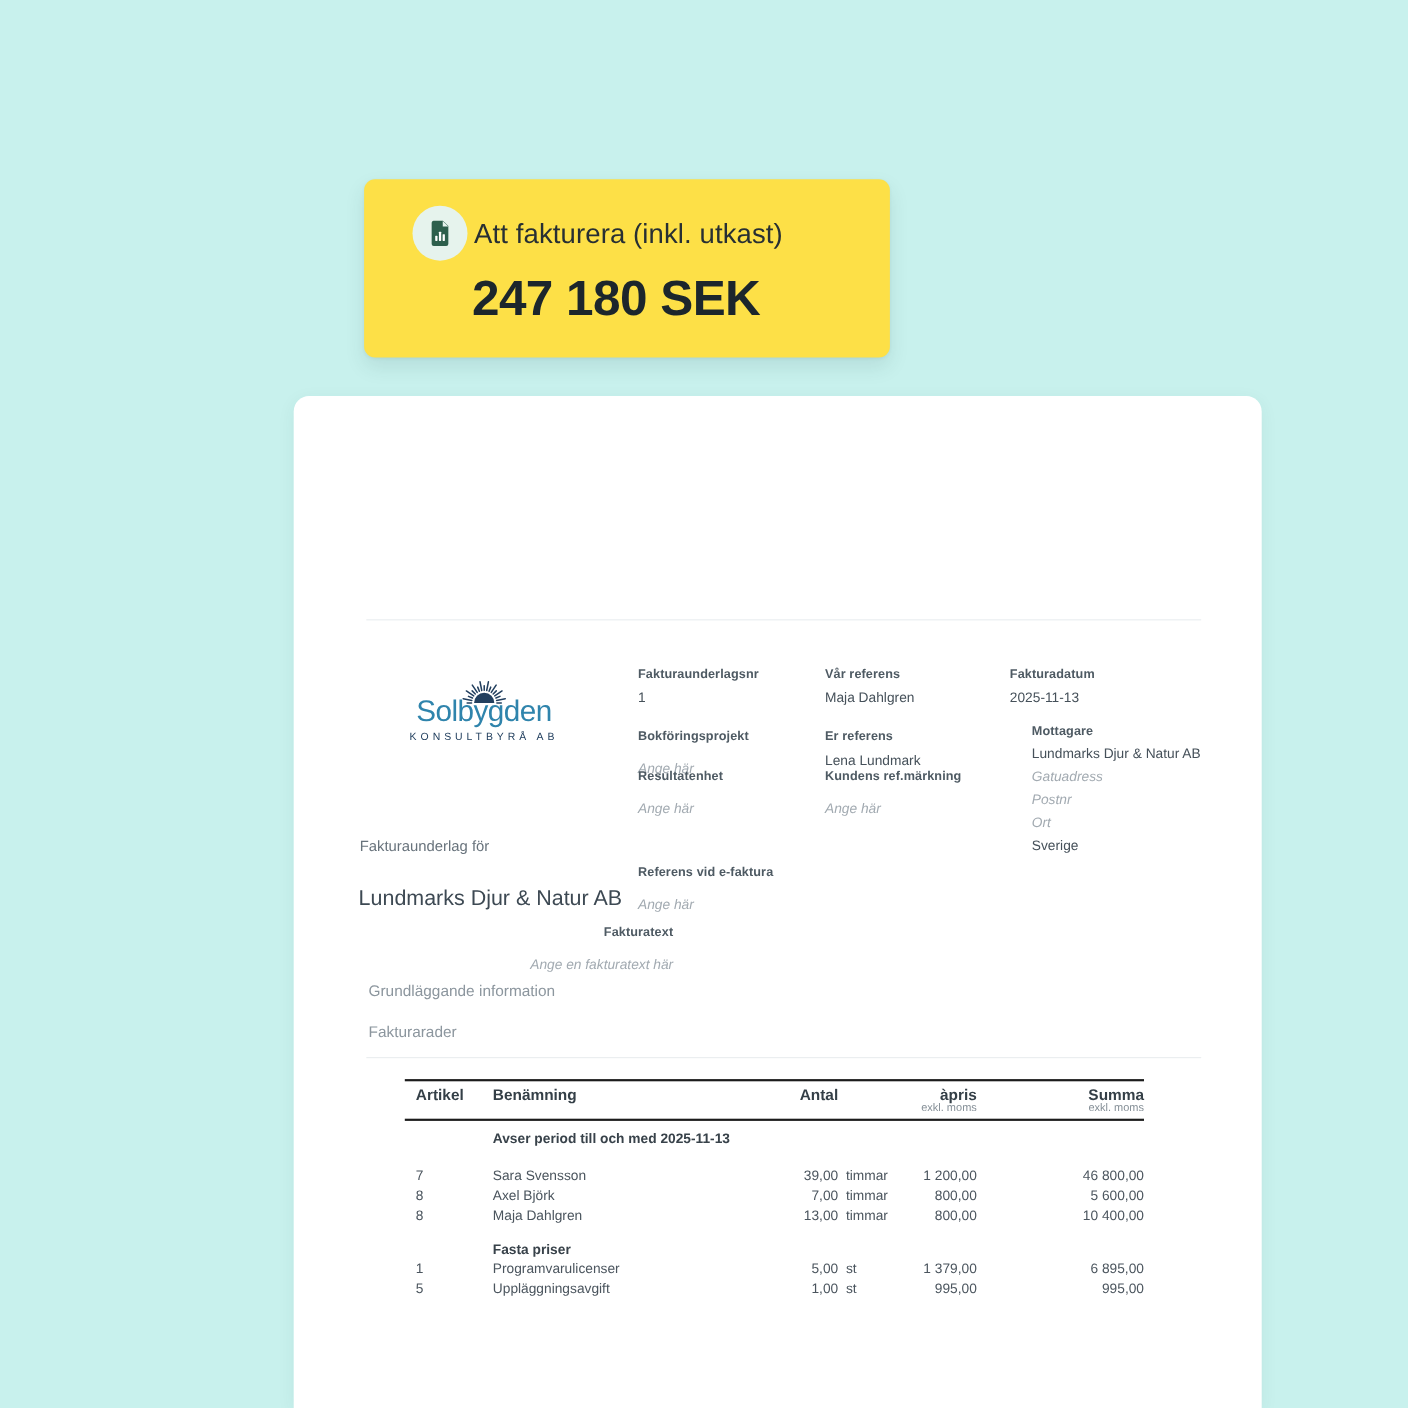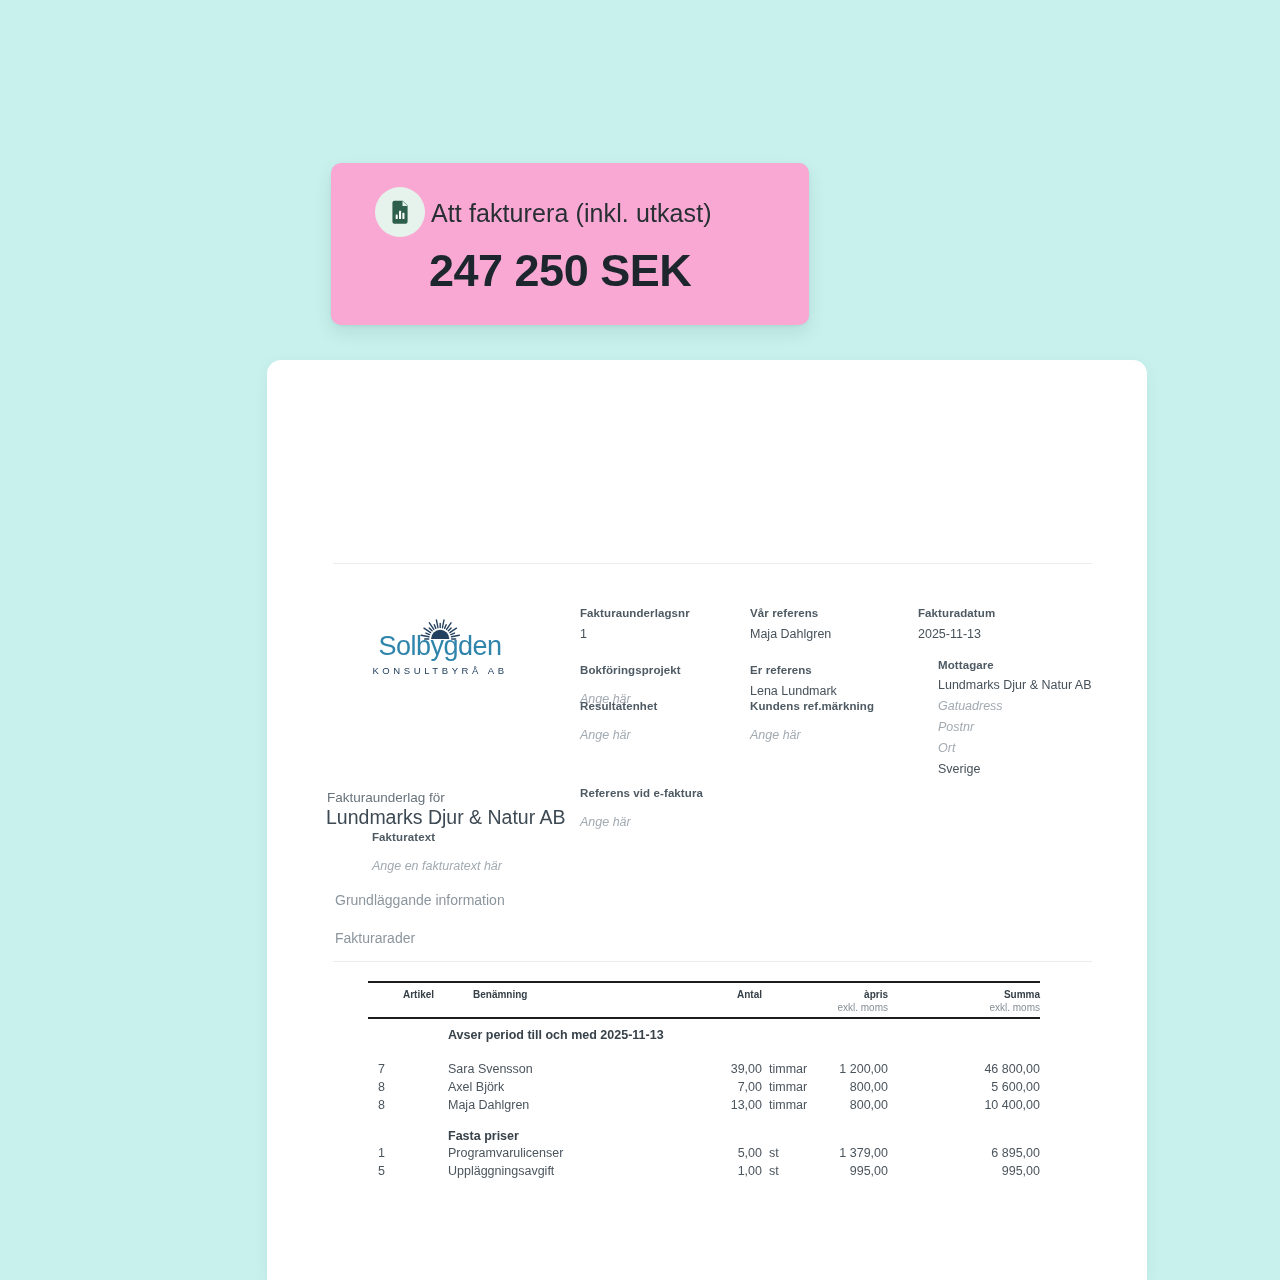--- a/index.html
+++ b/index.html
@@ -7,21 +7,21 @@
   body {
     background:#c8f1ed;
     font-family:"Liberation Sans", sans-serif;
     position:relative;
     color:#47525b;
   }
 
   
   .summary-card {
     position:absolute; left:331px; top:163px; width:478px; height:162px;
-    background:#f9a8d4; border-radius:10px;
+    background:#fde047; border-radius:10px;
     box-shadow:0 8px 18px rgba(20,60,60,.10), 0 1px 3px rgba(20,60,60,.06);
   }
   .summary-icon-wrap {
     position:absolute; left:44px; top:24px; width:50px; height:50px;
     border-radius:50%; background:#e6f3ed;
     display:flex; align-items:center; justify-content:center;
   }
   .summary-label {
     position:absolute; left:100px; top:36px;
     font-size:25px; font-weight:500; color:#272f33; letter-spacing:.1px;
@@ -30,21 +30,21 @@
     position:absolute; left:98px; top:82px;
     font-size:45px; font-weight:600; color:#1c262c; letter-spacing:-.5px;
   }
 
   
   .doc-panel {
     position:absolute; left:267px; top:360px; width:880px; height:920px;
     background:#ffffff; border-radius:14px 14px 0 0;
     box-shadow:0 4px 16px rgba(20,60,60,.06);
   }
-  .pretitle { position:absolute; left:60px; top:430px; font-size:13.5px; color:#68737c; }
+  .pretitle { position:absolute; left:60px; top:402px; font-size:13.5px; color:#68737c; }
   .customer-name { position:absolute; left:59px; top:446px; font-size:19.5px; color:#3d4953; }
   .section-title { position:absolute; font-size:14px; color:#8c969e; }
   .st-basic { left:68px; top:532px; }
   .st-rows  { left:68px; top:570px; }
   .hr { position:absolute; left:66px; width:759px; height:1px; background:#e9edef; }
   .hr1 { top:203px; } .hr2 { top:601px; }
 
   
   .logo { position:absolute; left:98px; top:243px; width:150px; text-align:center; }
   .logo svg { display:block; margin:0 auto -14px auto; }
@@ -55,30 +55,30 @@
   .field { position:absolute; width:165px; }
   .f-label { font-size:11.5px; font-weight:700; color:#4e5a63; letter-spacing:.1px; }
   .f-value { font-size:12.5px; color:#46515a; margin-top:8px; }
   .f-ph    { font-size:12.5px; color:#a2aab1; font-style:italic; margin-top:16px; }
   .mline   { font-size:12.5px; margin-top:7px; color:#46515a; }
   .mline.ph{ color:#a2aab1; font-style:italic; }
 
   .c1 { left:313px; } .c2 { left:483px; } .c3 { left:651px; width:190px; }
   .r1 { top:247px; } .r2 { top:304px; } .r3 { top:340px; } .r4 { top:427px; }
   .r2b { top:299px;margin-left:20px; }
-  .ftext { left:105px; top:471px; width:240px; }
+  .ftext { left:105px; top:482px; width:240px;text-align:right; }
 
   
   .tbl { position:absolute; left:101px; top:621px; width:672px; font-size:12.5px; }
   .tbl-head {
     display:flex; align-items:flex-start;
     border-top:2px solid #1c1c1c; border-bottom:2px solid #1c1c1c;
     padding:5px 0 4px 0;
   }
-  .th-main { font-weight:700; color:#343f47; font-size:10px; line-height:14px; display:block;margin-left:25px; }
+  .th-main { font-weight:700; color:#343f47; font-size:14px; line-height:14px; display:block; }
   .th-sub  { font-weight:400; color:#858f97; font-size:10px; line-height:11px; display:block; }
   .c-art  { width:70px;  padding-left:10px; }
   .c-ben  { width:260px; padding-left:10px; }
   .c-qty  { width:64px;  text-align:right; }
   .c-unit { width:46px;  padding-left:7px; }
   .c-pris { width:80px;  text-align:right; }
   .c-sum  { flex:1;      text-align:right; }
   .trow { display:flex; align-items:baseline; height:18px; color:#4b555e; }
   .trow.bold { font-weight:700; color:#38424a; height:17px; }
   .note-row { margin-top:9px; }
@@ -91,21 +91,21 @@
   <div class="summary-icon-wrap">
     <svg width="26" height="26" viewBox="0 0 24 24">
       <path d="M6.5 1.5h8L19 6v15a1.8 1.8 0 0 1-1.8 1.8H6.8A1.8 1.8 0 0 1 5 21V3.3a1.8 1.8 0 0 1 1.5-1.8z" fill="#2d5f4c"></path>
       <path d="M14.3 1.8 19 6.4h-4.7z" fill="#e6f3ed"></path>
       <rect x="8" y="14.2" width="1.9" height="4.3" rx="0.5" fill="#ffffff"></rect>
       <rect x="11.1" y="10.8" width="1.9" height="7.7" rx="0.5" fill="#ffffff"></rect>
       <rect x="14.2" y="12.8" width="1.9" height="5.7" rx="0.5" fill="#ffffff"></rect>
     </svg>
   </div>
   <div class="summary-label">Att fakturera (inkl. utkast)</div>
-  <div class="summary-amount">247 250 SEK</div>
+  <div class="summary-amount">247 180 SEK</div>
 </div>
 
 <div class="doc-panel">
 
   <div class="pretitle">Fakturaunderlag för</div>
   <div class="customer-name">Lundmarks Djur &amp; Natur AB</div>
 
   <div class="section-title st-basic">Grundläggande information</div>
   <div class="hr hr1"></div>
 

